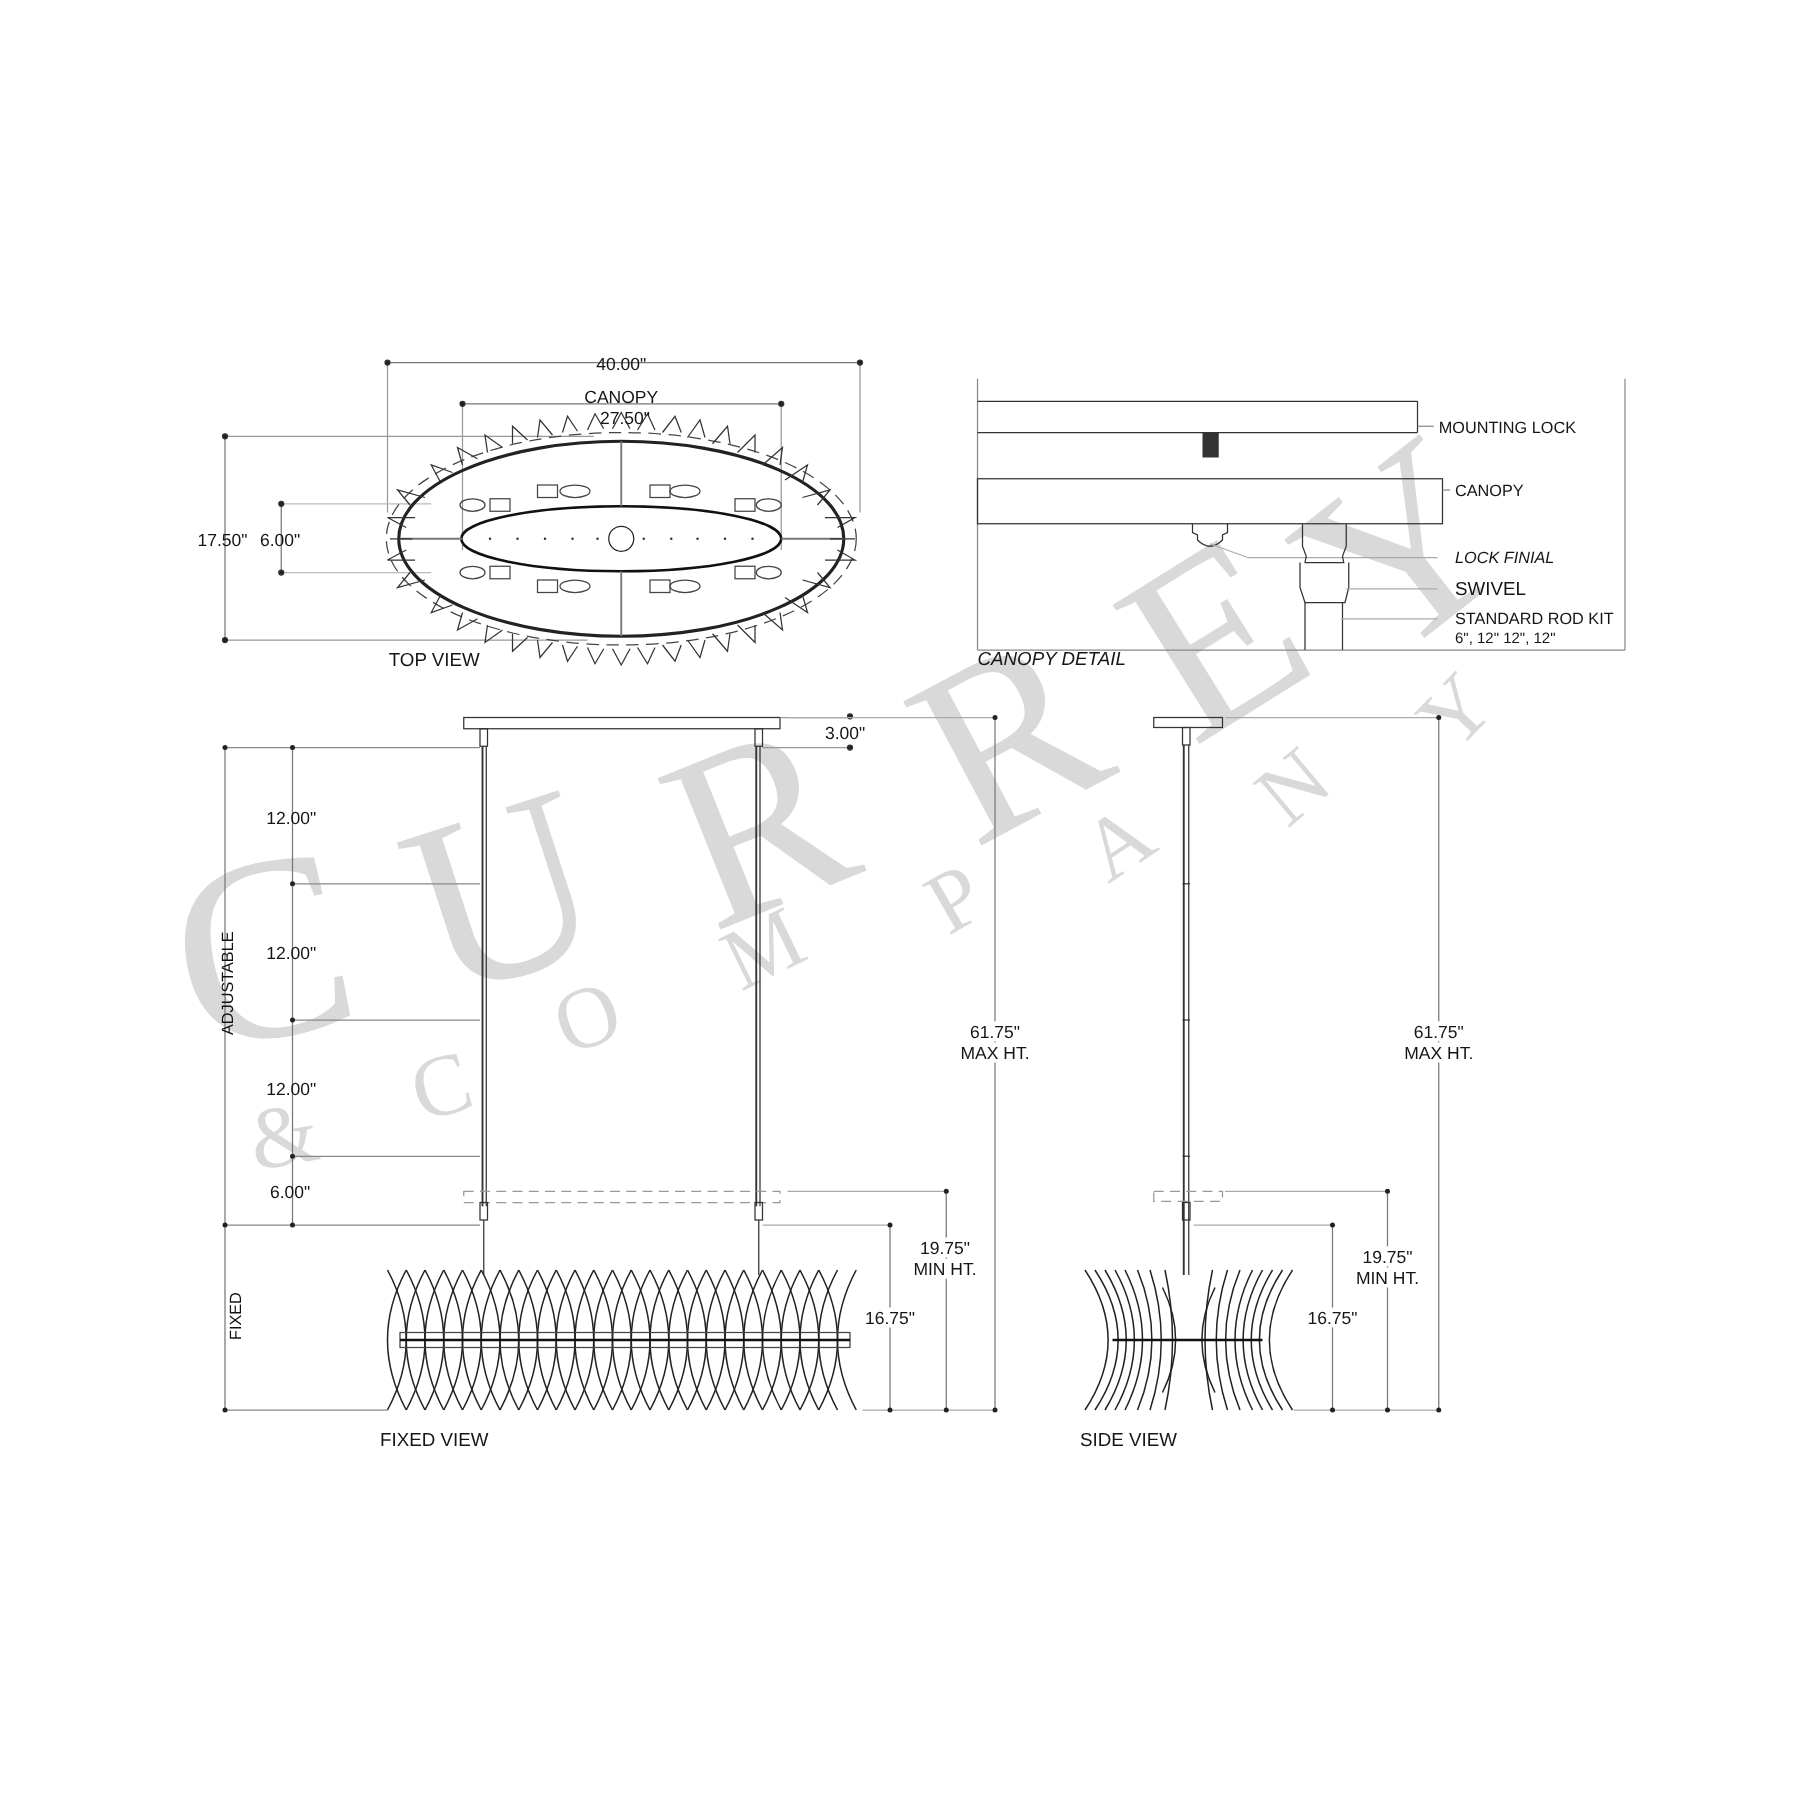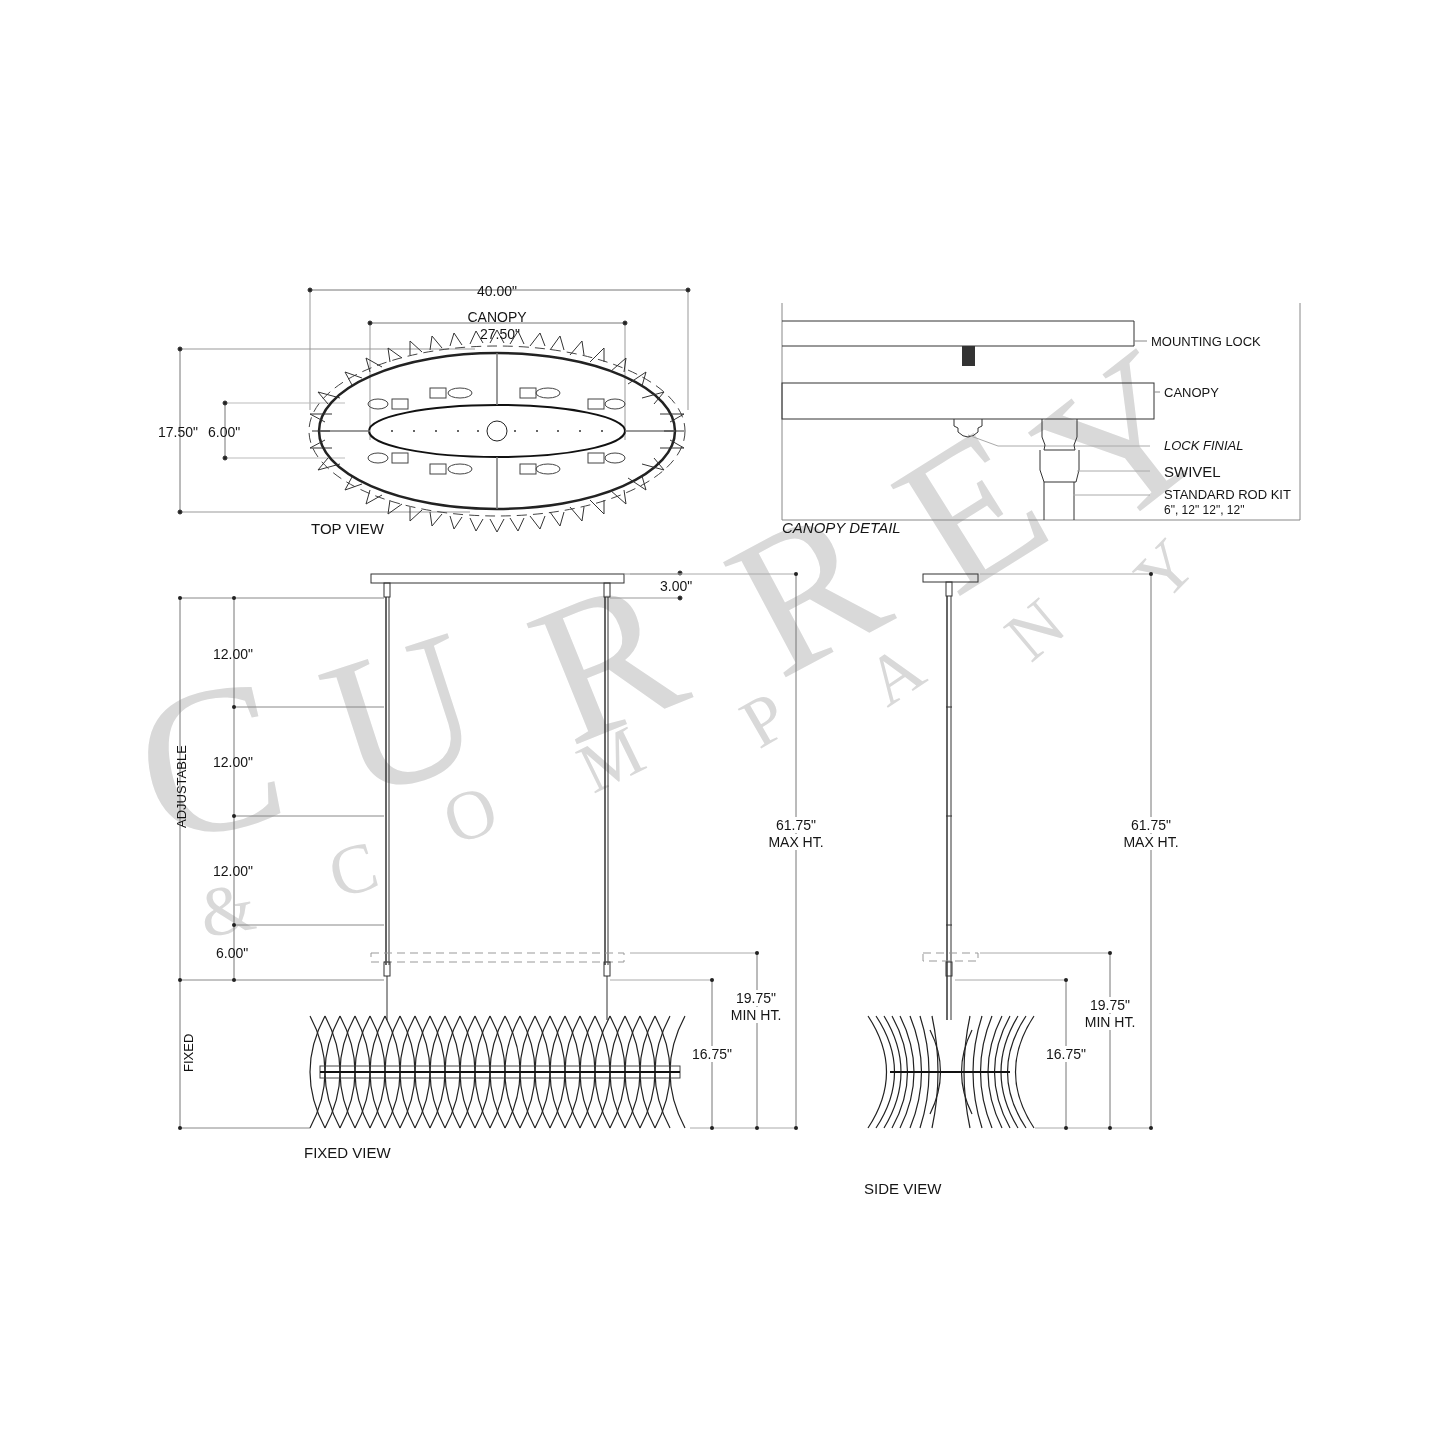--- a/index.html
+++ b/index.html
@@ -324,14 +324,14 @@
   <div class="lbl c" style="left:756px;top:990px;background:#fff;">19.75"</div>
   <div class="lbl c" style="left:756px;top:1007px;background:#fff;">MIN HT.</div>
   <div class="lbl c" style="left:712px;top:1046px;background:#fff;">16.75"</div>
   <div class="lbl title" style="left:304px;top:1145px;">FIXED VIEW</div>
 
   <div class="lbl c" style="left:1151px;top:817px;background:#fff;">61.75"</div>
   <div class="lbl c" style="left:1151px;top:834px;background:#fff;">MAX HT.</div>
   <div class="lbl c" style="left:1110px;top:997px;background:#fff;">19.75"</div>
   <div class="lbl c" style="left:1110px;top:1014px;background:#fff;">MIN HT.</div>
   <div class="lbl c" style="left:1066px;top:1046px;background:#fff;">16.75"</div>
-  <div class="lbl title" style="left:864px;top:1145px;margin-top:36px;">SIDE VIEW</div>
+  <div class="lbl title" style="left:864px;top:1145px;">SIDE VIEW</div>
 </div>
 
 </body></html>

